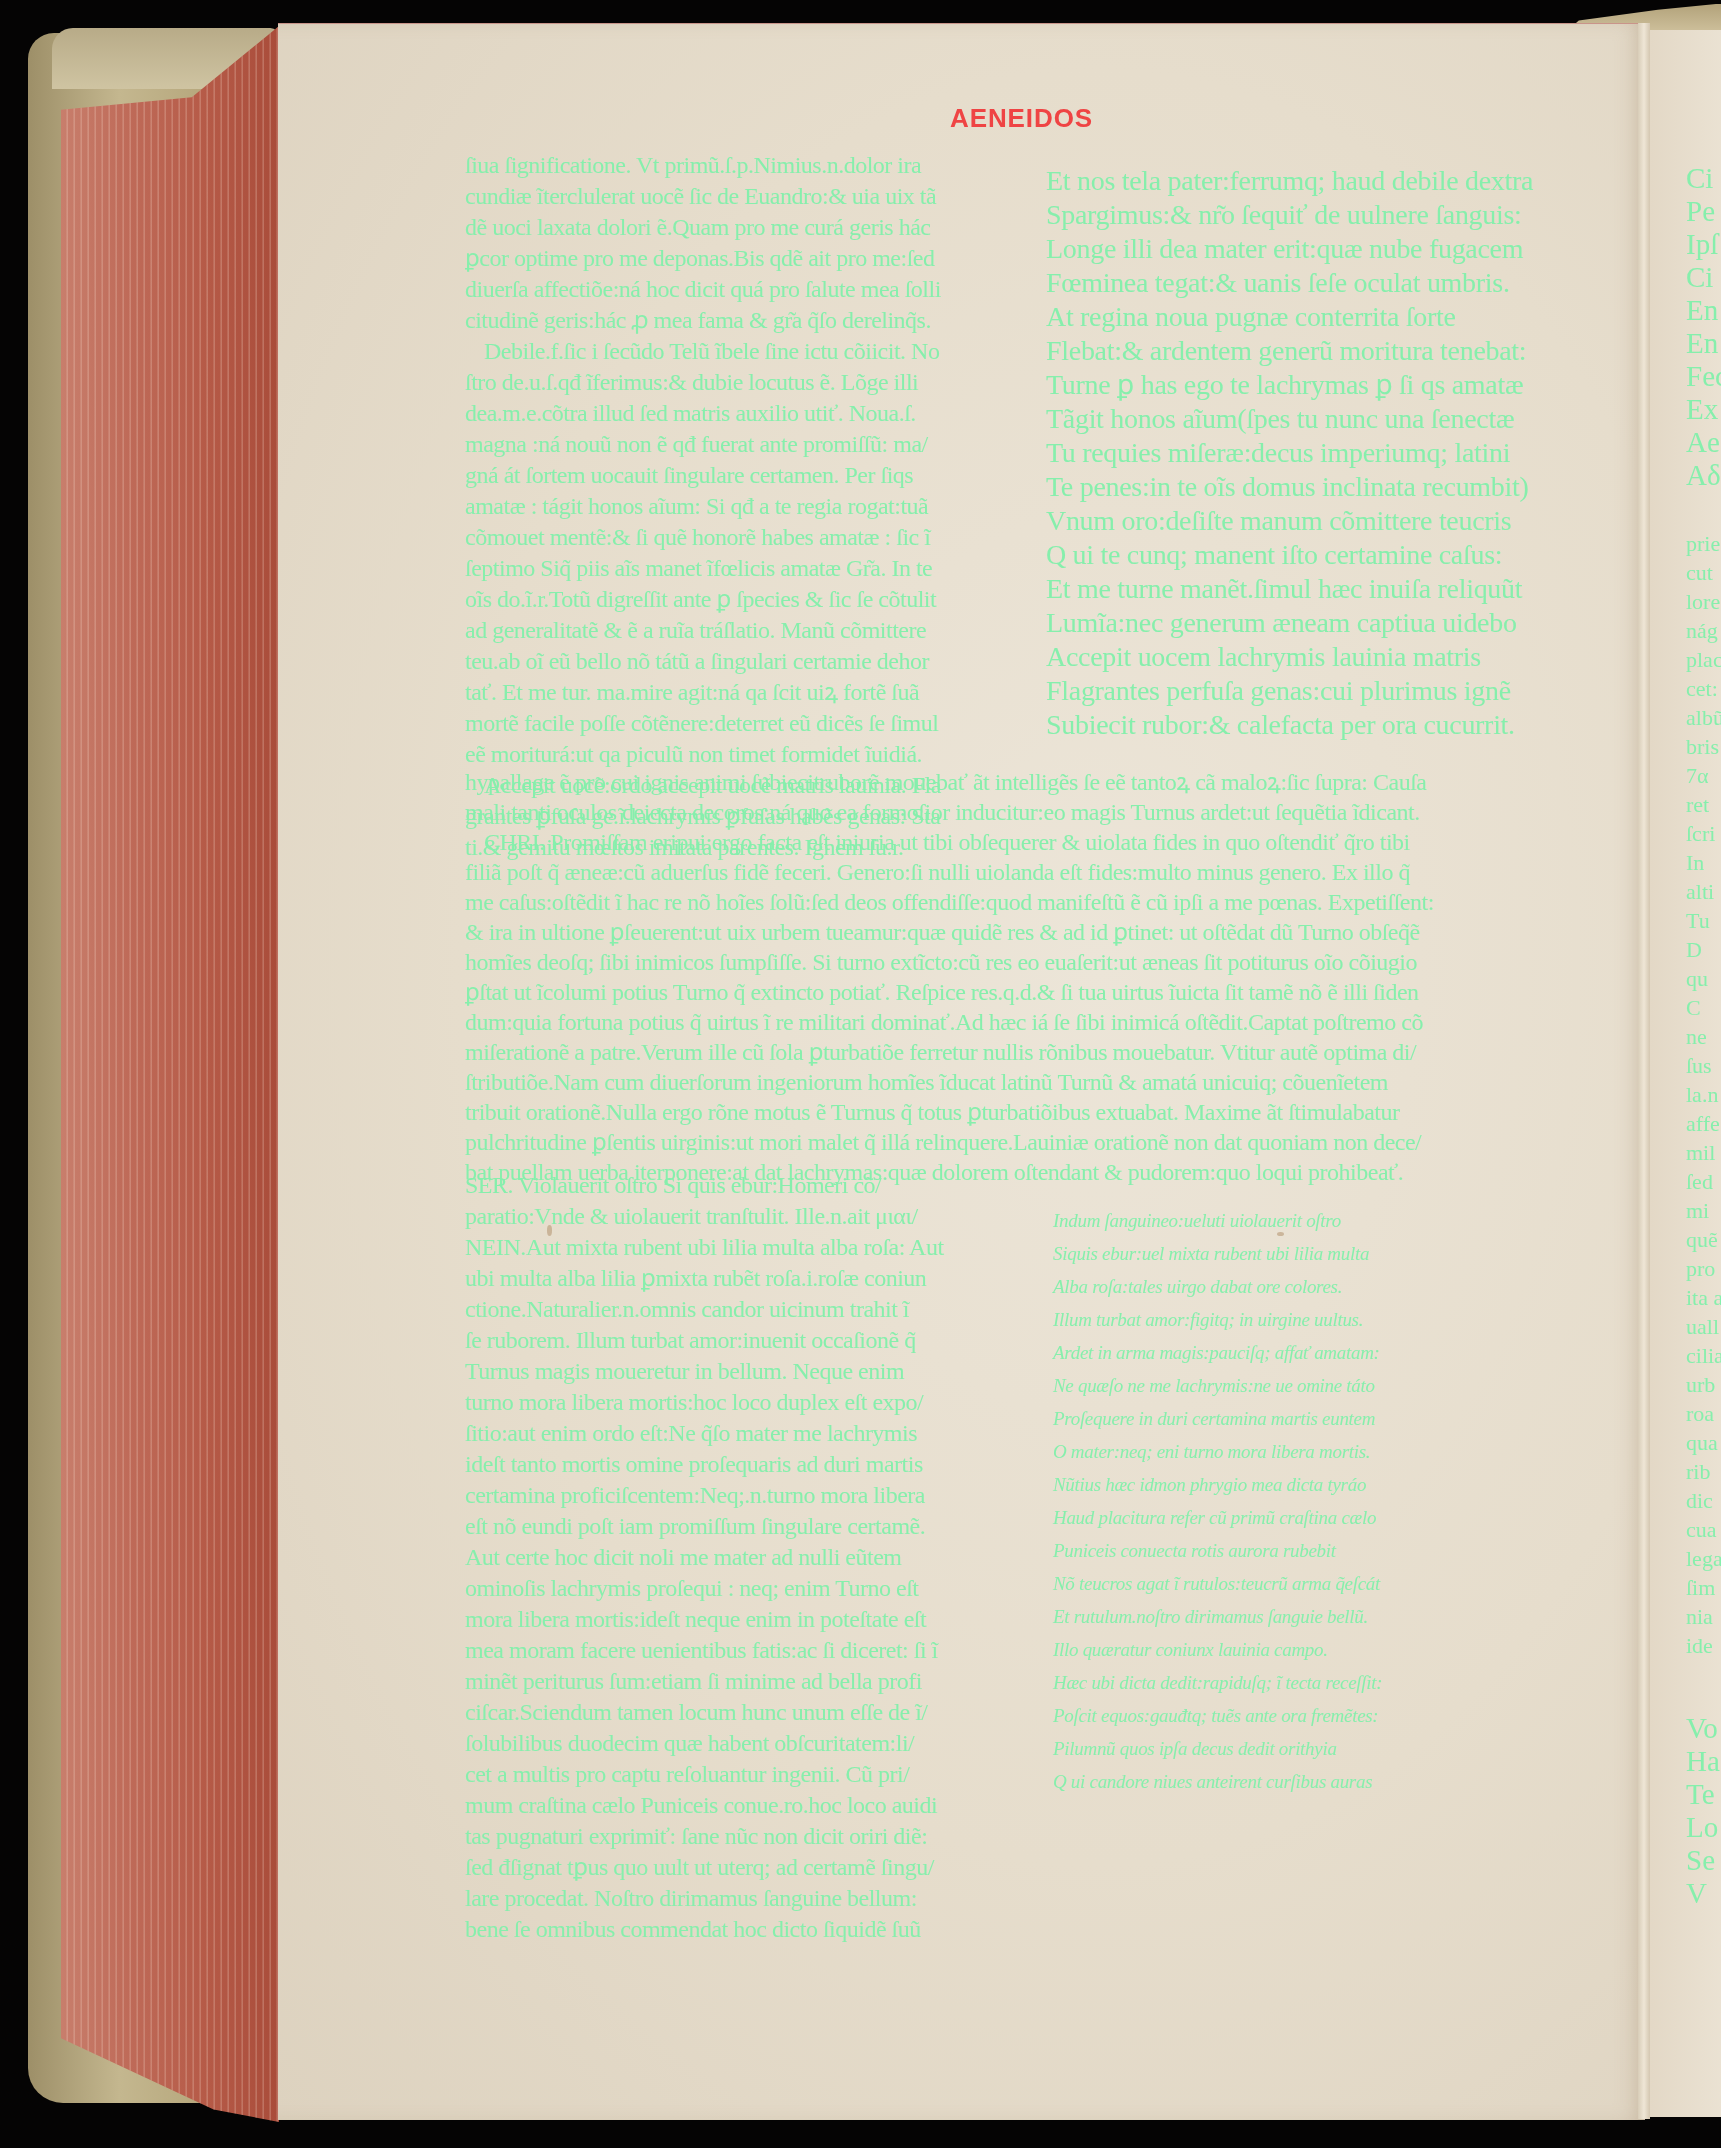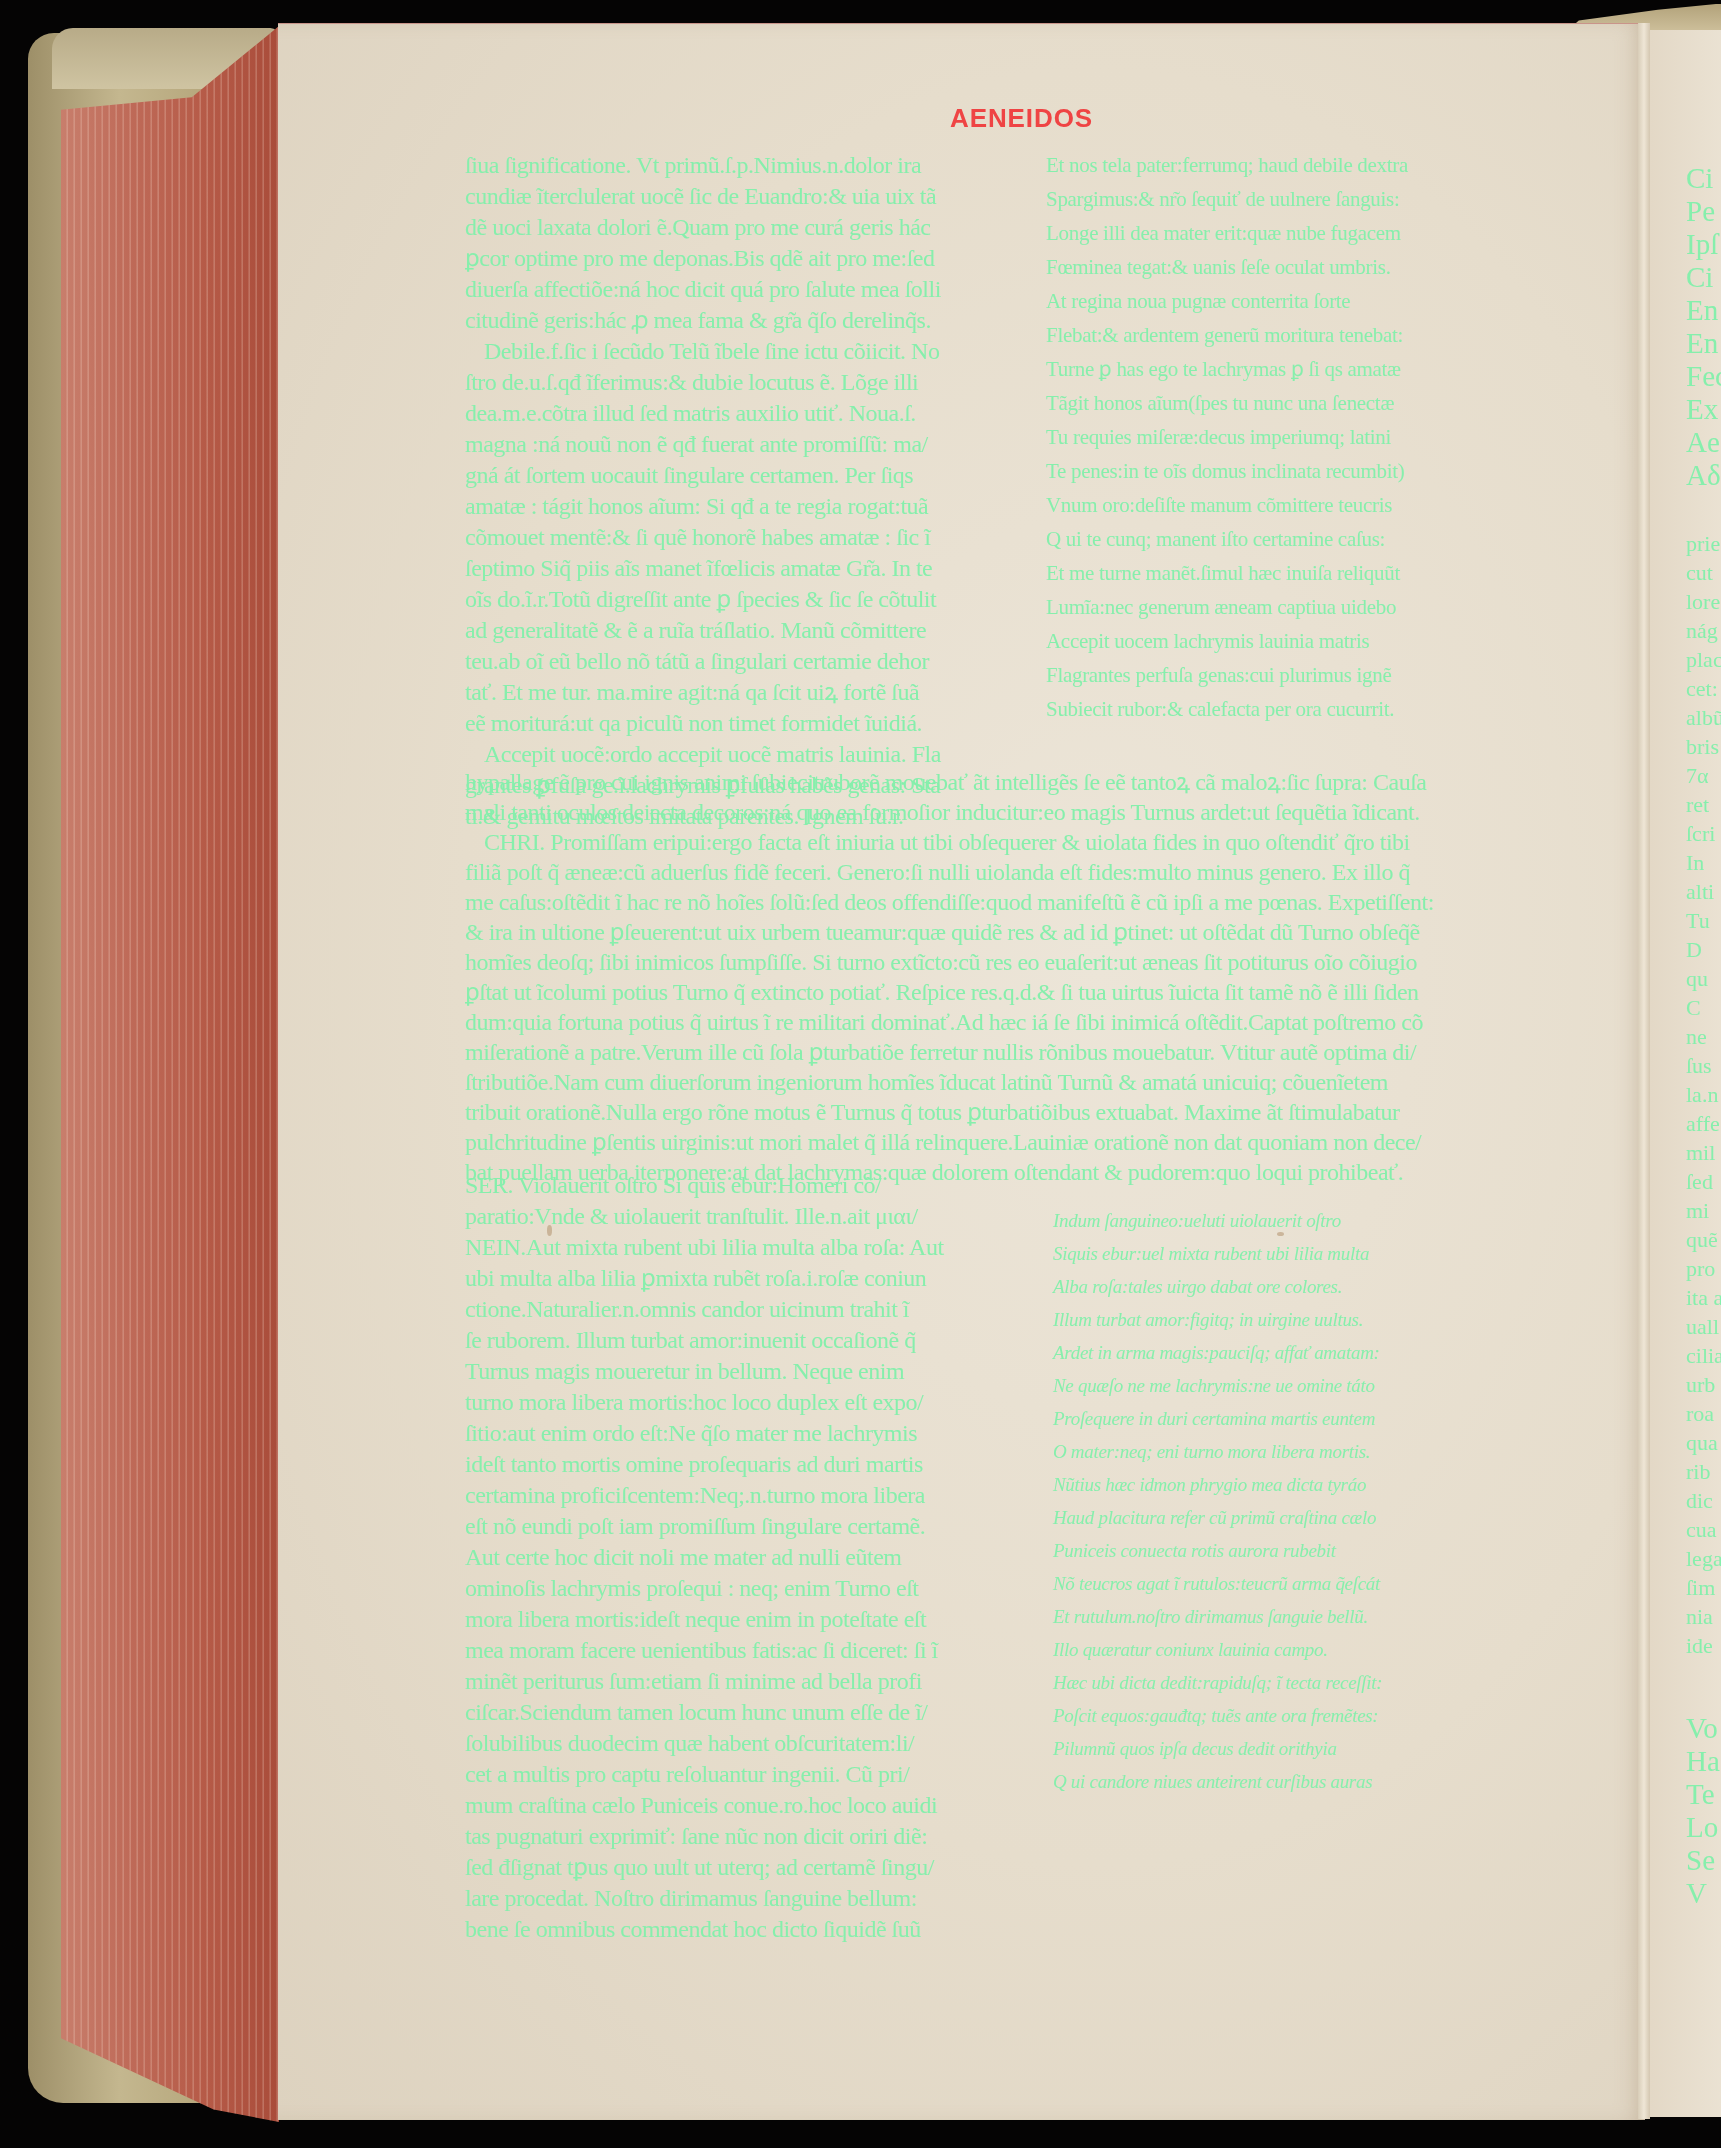--- a/index.html
+++ b/index.html
@@ -48,21 +48,21 @@
   
   .ink { color:#86efac; }
   .running-head {
     position:absolute; left:950px; top:103px;
     font-family:"Liberation Sans", "DejaVu Sans", sans-serif;
     font-weight:bold; font-size:26px; letter-spacing:0.9px; color:#ef4444;
   }
   .col { position:absolute; margin:0; padding:0; list-style:none; }
   .col li { white-space:nowrap; overflow:visible; }
   .comm-left { left:465px; top:150px; width:559px; font-size:24px; line-height:31px; letter-spacing:-0.5px; }
-  .verse-upper { left:1046px; top:148px; width:550px; font-size:21px; line-height:34px; letter-spacing:-0.3px; }
+  .verse-upper { left:1046px; top:164px; width:550px; font-size:28px; line-height:34px; letter-spacing:-0.3px; }
   .comm-full { left:465px; top:767px; width:1135px; font-size:24px; line-height:30px; letter-spacing:-0.5px; }
   .comm-lower { left:465px; top:1170px; width:576px; font-size:24px; line-height:31px; letter-spacing:-0.5px; }
   .verse-lower { left:1053px; top:1204px; width:550px; font-size:19px; line-height:33px; letter-spacing:-0.3px;font-style:italic; }
   .facing-upper { left:1686px; top:162px; font-size:29px; line-height:33px; }
   .facing-comm { left:1686px; top:529px; font-size:22px; line-height:29px; }
   .facing-verse { left:1686px; top:1712px; font-size:29px; line-height:33px; }
   .indent { padding-left:19px; }
   .speck { position:absolute; border-radius:50%; background:#b79a77; opacity:0.6; }
 </style>
 </head>
@@ -94,20 +94,21 @@
     <li>dea.m.e.cõtra illud ſed matris auxilio utiť. Noua.ſ.</li>
     <li>magna :ná nouũ non ẽ qđ fuerat ante promiſſũ: ma/</li>
     <li>gná át ſortem uocauit ſingulare certamen. Per ſiqs</li>
     <li>amatæ : tágit honos aĩum: Si qđ a te regia rogat:tuã</li>
     <li>cõmouet mentẽ:&amp; ſi quẽ honorẽ habes amatæ : ſic ĩ</li>
     <li>ſeptimo Siq̃ piis aĩs manet ĩfœlicis amatæ Gr͂a. In te</li>
     <li>oĩs do.ĩ.r.Totũ digreſſit ante ꝑ ſpecies &amp; ſic ſe cõtulit</li>
     <li>ad generalitatẽ &amp; ẽ a ruĩa tráſlatio. Manũ cõmittere</li>
     <li>teu.ab oĩ eũ bello nõ tátũ a ſingulari certamie dehor</li>
     <li>tať. Et me tur. ma.mire agit:ná qa ſcit uiꝝ fortẽ ſuã</li>
+    <li>mortẽ facile poſſe cõtẽnere:deterret eũ dicẽs ſe ſimul</li>
     <li>eẽ moriturá:ut qa piculũ non timet formidet ĩuidiá.</li>
     <li class="indent">Accepit uocẽ:ordo accepit uocẽ matris lauinia. Fla</li>
     <li>grantes ꝑfuſa ge.ĩ.lachrymis ꝑfuſas habẽs genas: Sta</li>
     <li>ti.&amp; gemitu mœſtos imitata parentes. Ignem ſu.r.</li>
   </ul>
 <ul class="col ink verse-upper">
     <li>Et nos tela pater:ferrumq; haud debile dextra</li>
     <li>Spargimus:&amp; nr͂o ſequiť de uulnere ſanguis:</li>
     <li>Longe illi dea mater erit:quæ nube fugacem</li>
     <li>Fœminea tegat:&amp; uanis ſeſe oculat umbris.</li>

